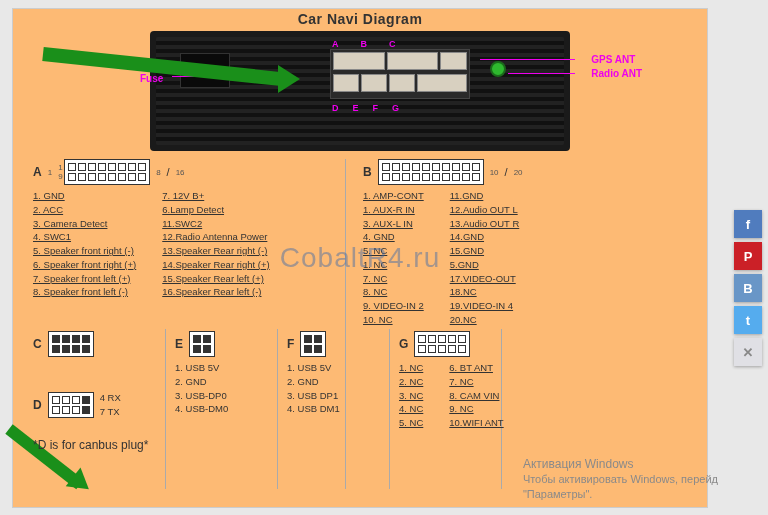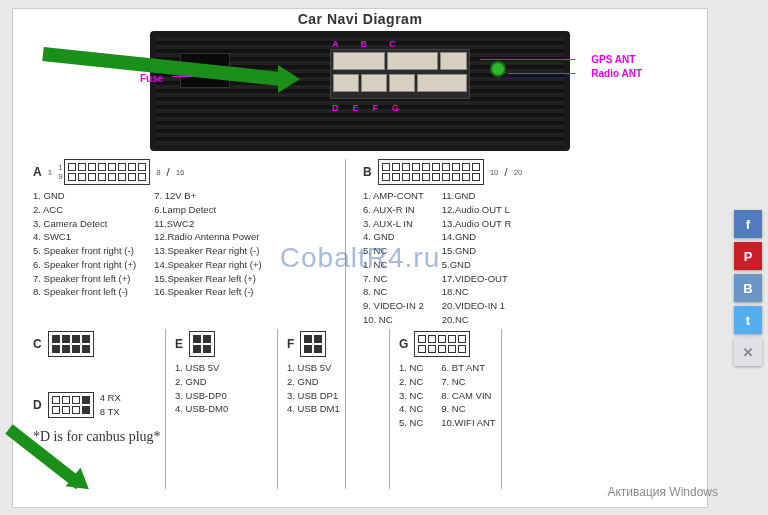--- a/index.html
+++ b/index.html
@@ -1,17 +1,17 @@
 <!DOCTYPE html>
 <html><head>
 <meta charset="utf-8">
 <style>
   * { box-sizing: border-box; margin: 0; padding: 0; }
   body { font-family: Arial, sans-serif; font-size: 11px; color: #333; background: #e8e8e8; width: 768px; height: 515px; position: relative; overflow: hidden; }
-  .page { background: #ffffff; margin: 8px 60px 8px 12px; height: 500px; border: 1px solid #ccc; position: relative; }
+  .page { background: #fdba74; margin: 8px 60px 8px 12px; height: 500px; border: 1px solid #ccc; position: relative; }
   .title { text-align: center; font-weight: bold; font-size: 14px; padding: 2px 0 4px; letter-spacing: 0.5px; }
   .unit-photo { width: 420px; height: 120px; margin: 0 auto; position: relative; background: #1a1a1a; border-radius: 4px; }
   .unit-inner { position:absolute; inset:6px; background:repeating-linear-gradient(0deg,#222 0,#222 4px,#111 4px,#111 8px); border-radius:2px;}
   .conn-area { position:absolute; top:18px; left:180px; width:140px; height:50px; background:#2a2a2a; border:1px solid #444;}
   .conn-row { display:flex; gap:2px; padding:2px;}
   .conn-block { flex:1; height:18px; background:#d8d0c0; border:1px solid #888; }
   .conn-block.sm { flex:0.5; }
   .leftblock { position:absolute; top:22px; left:30px; width:50px; height:35px; background:#0a0a0a; border:1px solid #333;}
   .greendot { position:absolute; top:30px; left:340px; width:16px; height:16px; border-radius:50%; background:#2eb82e; border:2px solid #1a6b1a;}
   .label-fuse { position:absolute; top:42px; left:-10px; color:#e0e; font-size:10px; font-weight:bold;text-align:center;}
@@ -29,22 +29,22 @@
   .sec { position:absolute; }
   .sec-header { display:flex; align-items:center; gap:6px; margin-bottom:4px; }
   .sec-letter { font-weight:bold; font-size:12px; }
   .conn-diag { border:1.5px solid #333; padding:2px; display:inline-block; background:#fff;}
   .conn-diag .r { display:flex; }
   .conn-diag .p { width:8px; height:8px; border:1px solid #333; margin:1px; background:#fff;}
   .conn-diag .p.f { background:#333;}
   .pinnum { font-size:8px; color:#555; }
   .pinlist { font-size:9.5px; line-height:1.45; }
   .pinlist .row { white-space:nowrap; }
-  .cols2 { display:flex; gap:18px; }
-  .note { font-size:14px; margin-top:10px;font-family:Liberation Serif, serif; }
+  .cols2 { display:flex; gap:26px;text-decoration:underline; }
+  .note { font-size:12px; margin-top:19px; }
   .vline { position:absolute; width:1px; background:#aaa; top:0; bottom:8px; }
   .watermark { position:absolute; top:50%; left:50%; transform:translate(-50%,-50%); font-size:28px; color:rgba(57,105,170,0.45); font-weight:400; pointer-events:none; letter-spacing:1px;}
   .sidebar { position:absolute; right:6px; top:210px; display:flex; flex-direction:column; gap:4px; }
   .sbtn { width:28px; height:28px; display:flex; align-items:center; justify-content:center; color:#fff; font-size:13px; font-weight:bold; cursor:pointer; box-shadow:0 1px 3px rgba(0,0,0,0.3);}
   .sbtn.fb{background:#507cbe;} .sbtn.pn{background:#cb2027;} .sbtn.vk{background:#6996c7;} .sbtn.tw{background:#55acee;} .sbtn.sh{background:#e0e0e5;color:#888;}
   .winact { position:absolute; right:50px; bottom:14px; color:#8a8a8a; font-size:11px; text-align:left; line-height:1.3;}
   .winact .h { font-size:12px; }
   .nc-big { font-size:16px; font-weight:bold; text-align:center; margin-top:4px;}
 </style>
 </head>
@@ -180,40 +180,40 @@
               <div class="p"></div>
               <div class="p"></div>
               <div class="p"></div>
             </div>
           </div>
         <span class="pinnum">10</span>/<span class="pinnum">20</span>
       </div>
       <div class="cols2 pinlist">
         <div>
           <div class="row">1. AMP-CONT</div>
-            <div class="row">6. AUX-R IN</div>
+            <div class="row">1. AUX-R IN</div>
             <div class="row">3. AUX-L IN</div>
             <div class="row">4. GND</div>
             <div class="row">5. NC</div>
             <div class="row">1. NC</div>
             <div class="row">7. NC</div>
             <div class="row">8. NC</div>
             <div class="row">9. VIDEO-IN 2</div>
             <div class="row">10. NC</div>
         </div>
         <div>
           <div class="row">11.GND</div>
             <div class="row">12.Audio OUT L</div>
             <div class="row">13.Audio OUT R</div>
             <div class="row">14.GND</div>
             <div class="row">15.GND</div>
             <div class="row">5.GND</div>
             <div class="row">17.VIDEO-OUT</div>
             <div class="row">18.NC</div>
-            <div class="row">20.VIDEO-IN 1</div>
+            <div class="row">19.VIDEO-IN 4</div>
             <div class="row">20.NC</div>
         </div>
       </div>
     </div>
 
     <div class="vline" style="left:132px; top:170px;"></div>
     <div class="vline" style="left:244px; top:170px;"></div>
     <div class="vline" style="left:356px; top:170px;"></div>
     <div class="vline" style="left:468px; top:170px;"></div>
 
@@ -247,21 +247,21 @@
               <div class="p"></div>
               <div class="p f"></div>
             </div>
             <div class="r">
               <div class="p"></div>
               <div class="p"></div>
               <div class="p"></div>
               <div class="p f"></div>
             </div>
           </div>
-        <span class="pinlist"><span>4 RX</span><br><span>8 TX</span></span>
+        <span class="pinlist"><span>4 RX</span><br><span>7 TX</span></span>
       </div>
       <div class="note">*D is for canbus plug*</div>
     </div>
 
     <div class="sec" style="top:172px;left:142px;width:100px;">
       <div class="sec-header">
           <span class="sec-letter">E</span>
         <div class="conn-diag">
             <div class="r">
               <div class="p f"></div>
@@ -349,13 +349,15 @@
 <div class="sidebar">
   <div class="sbtn fb">f</div>
   <div class="sbtn pn">P</div>
   <div class="sbtn vk">B</div>
   <div class="sbtn tw">t</div>
   <div class="sbtn sh">✕</div>
 </div>
 
 <div class="winact">
   <div class="h">Активация Windows</div>
+  <div style="white-space:pre-line;">Чтобы активировать Windows, перейд
+"Параметры".</div>
 </div>
 
 </body></html>

